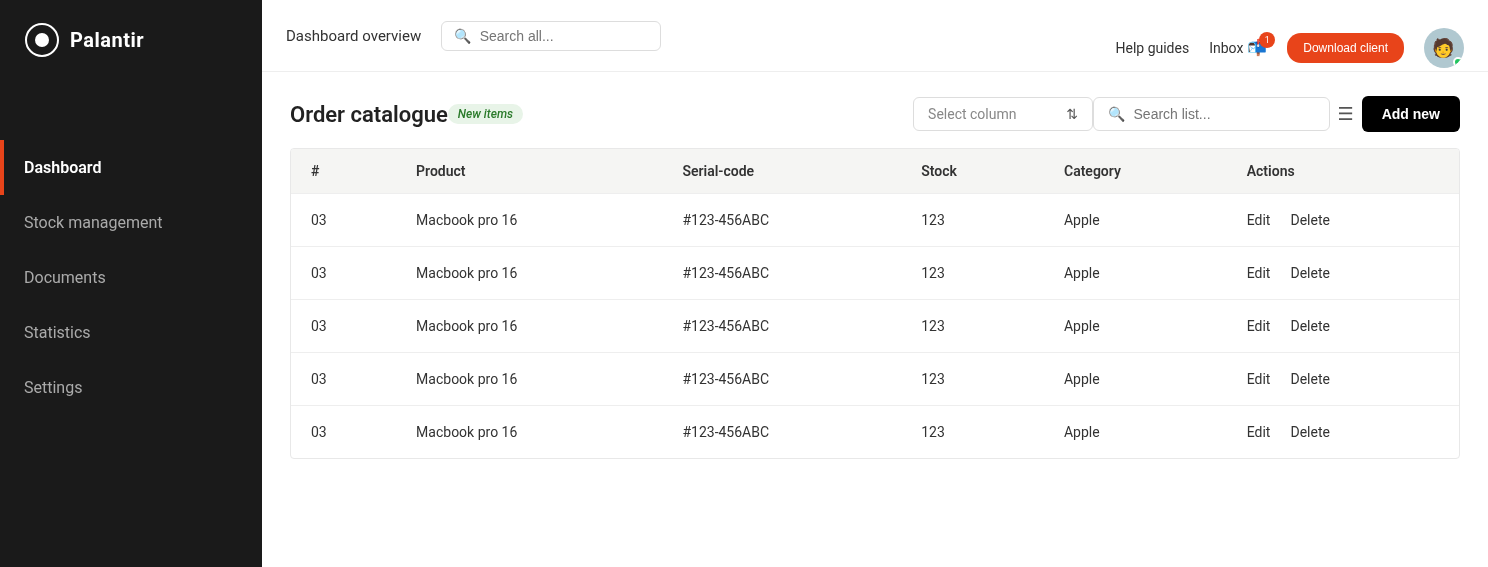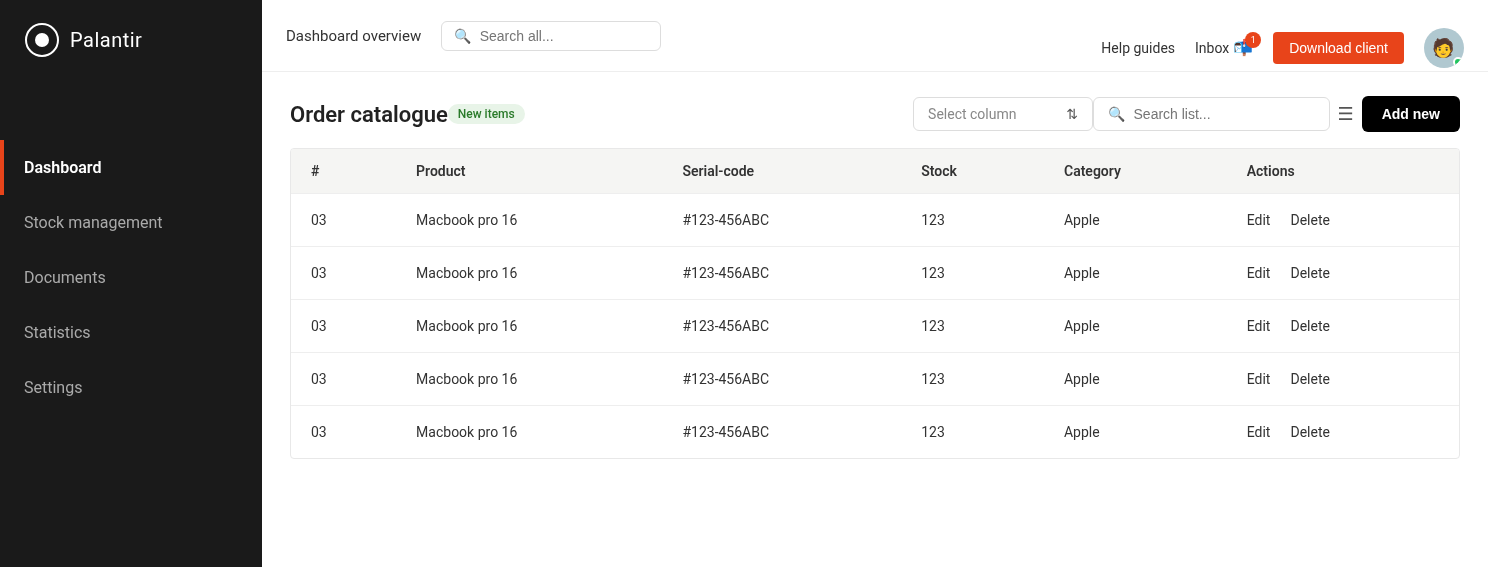--- a/index.html
+++ b/index.html
@@ -20,21 +20,21 @@
       align-items: center;
       padding: 22px 24px;
       gap: 10px;
     }
     .logo-icon {
       width: 36px;
       height: 36px;
     }
     .logo-text {
       font-size: 20px;
-      font-weight: 400;
+      font-weight: 700;
       color: #fff;
       letter-spacing: 0.5px;
     }
     .sidebar-nav {
       display: flex;
       flex-direction: column;
       margin-top: 60px;
     }
     .sidebar-item {
       padding: 18px 24px;
@@ -140,23 +140,23 @@
       right: -8px;
     }
     .inbox-icon {
       font-size: 16px;
       color: #333;
     }
     .download-btn {
       background: #e8441a;
       color: #fff;
       border: none;
-      border-radius: 4px;
+      border-radius: 14px;
       padding: 8px 16px;
-      font-size: 14px;
+      font-size: 12px;
       cursor: pointer;
       font-weight: 500;
     }
     .avatar {
       width: 40px;
       height: 40px;
       border-radius: 50%;
       background: #b0c8d0;
       overflow: hidden;
       position: relative;
@@ -199,20 +199,21 @@
       font-weight: 600;
       color: #222;
     }
     .new-items-badge {
       background: #e8f4e8;
       color: #2a7a2a;
       font-size: 12px;
       padding: 3px 10px;
       border-radius: 12px;
       font-weight: 500;
+      font-style: italic;
     }
     .spacer { flex: 1; }
     .select-column {
       display: flex;
       align-items: center;
       border: 1px solid #ddd;
       border-radius: 6px;
       padding: 8px 14px;
       gap: 8px;
       cursor: pointer;

